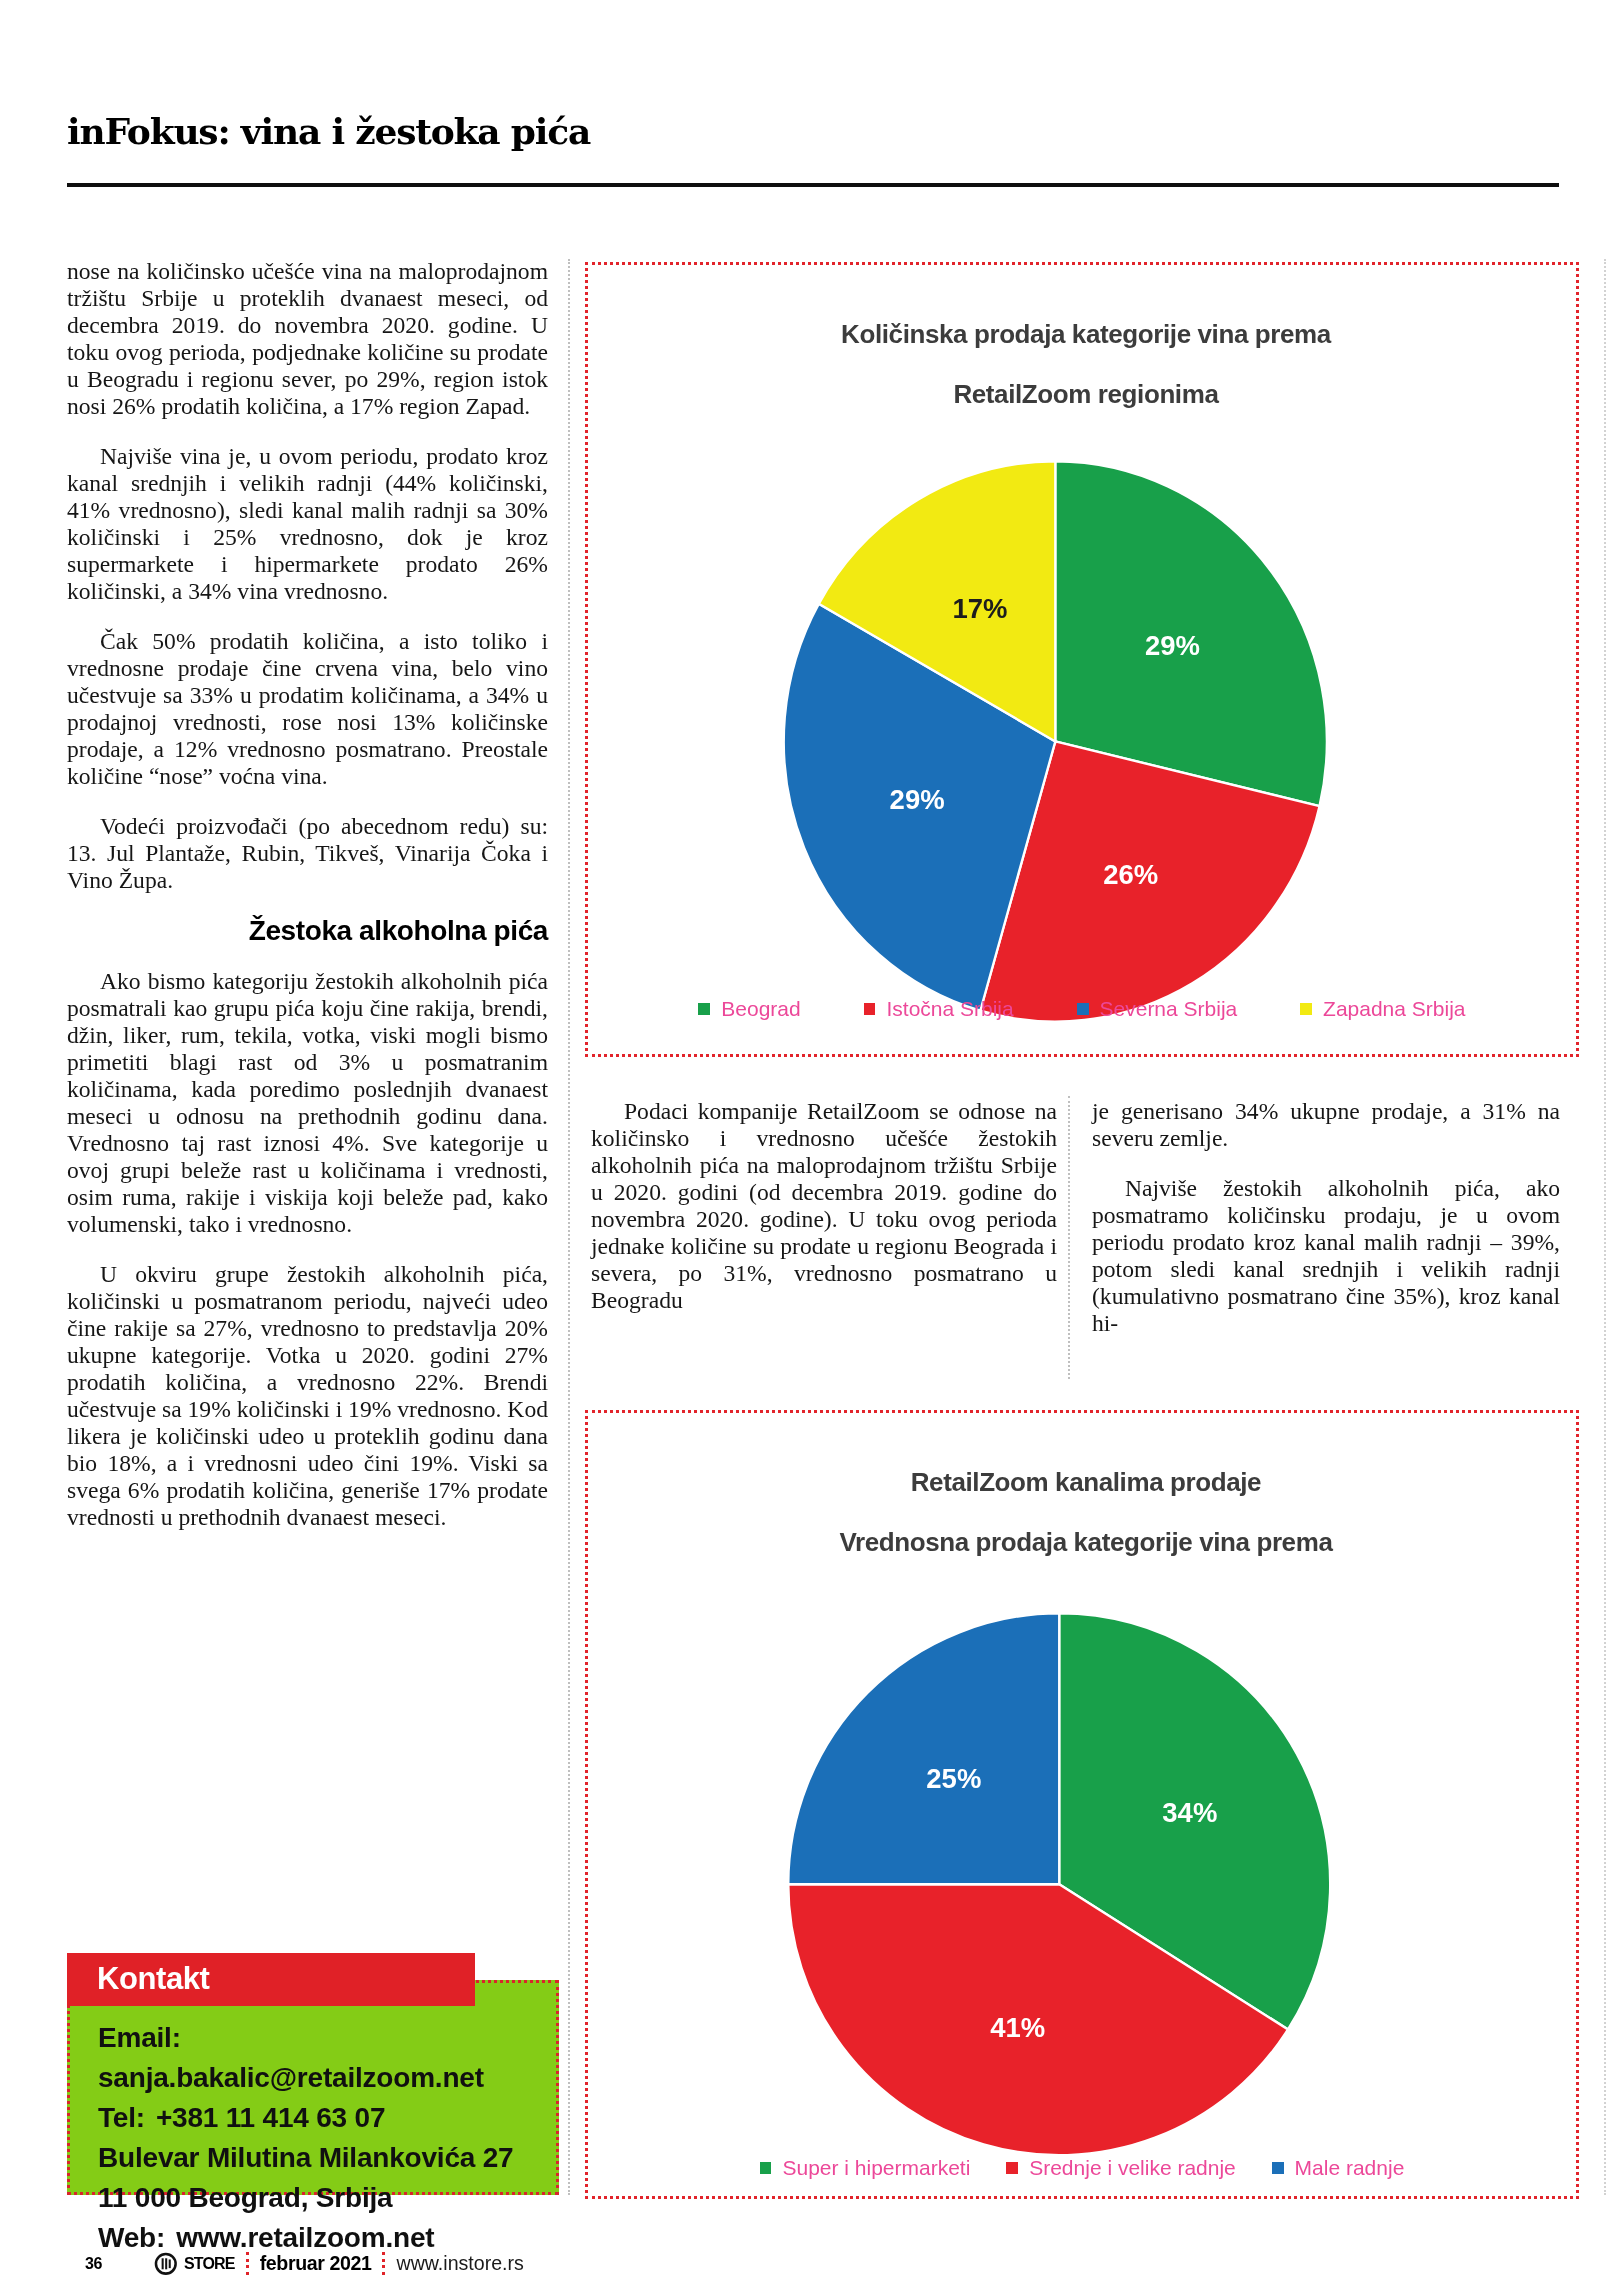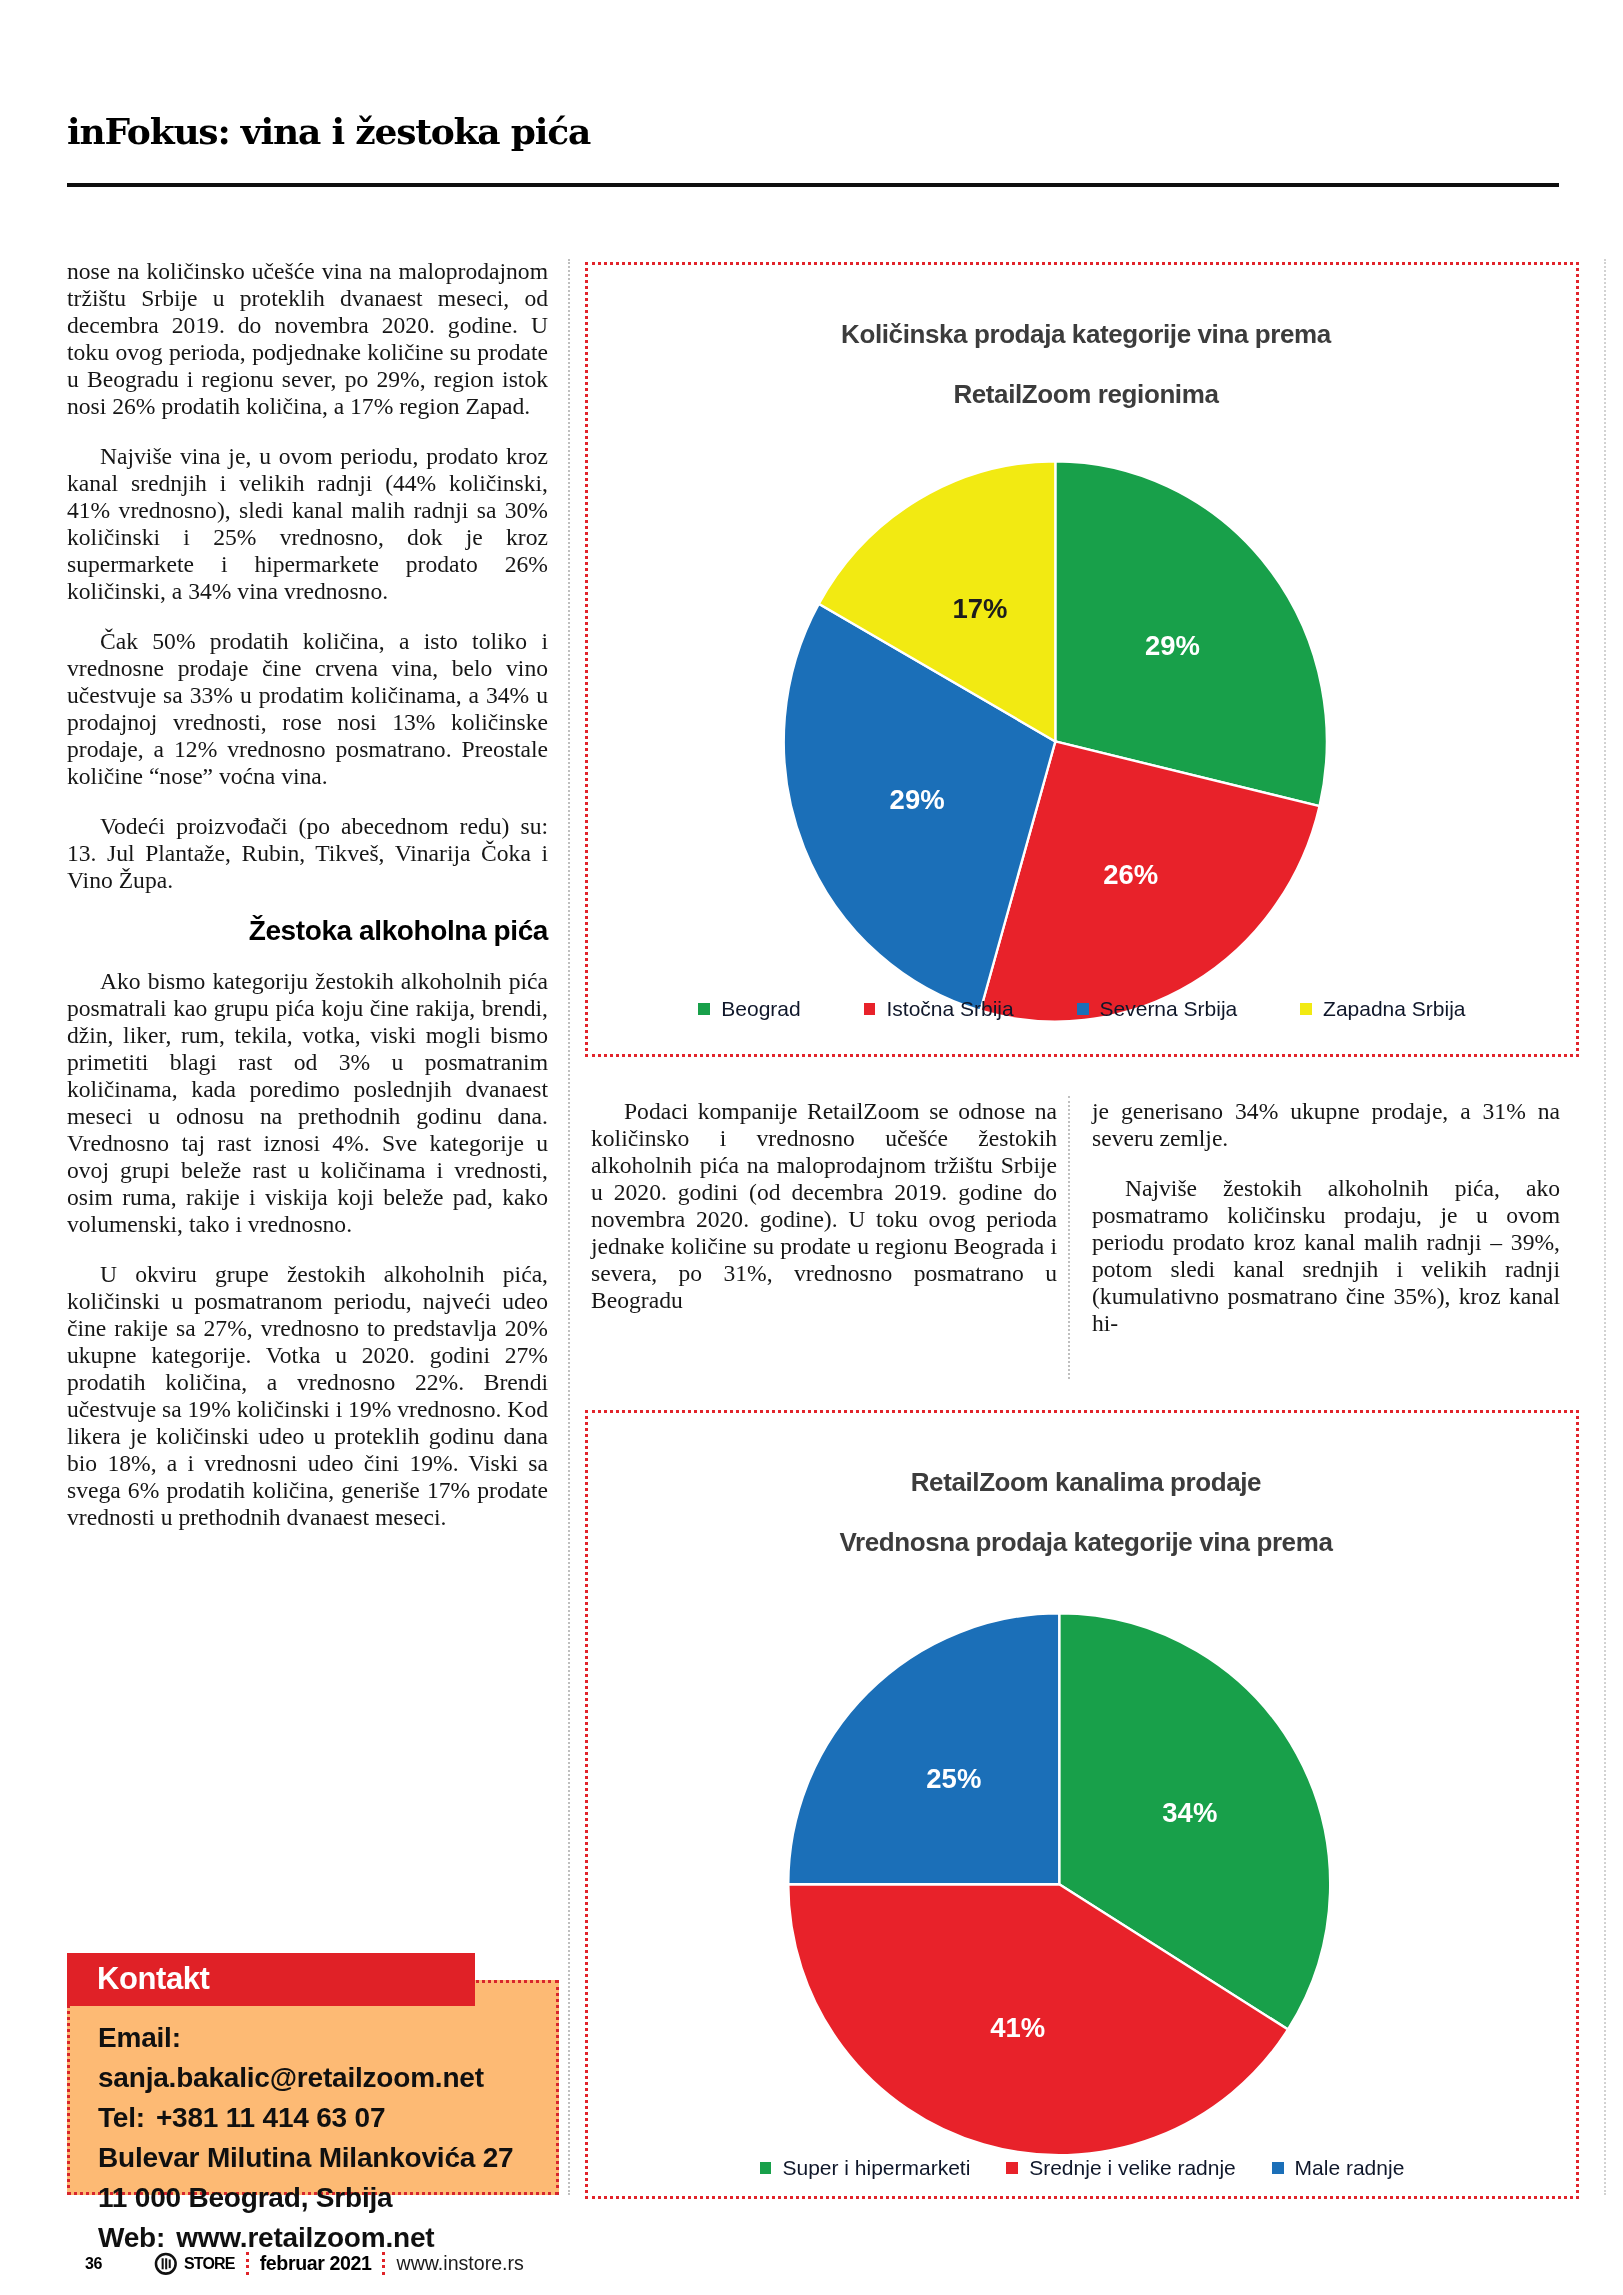--- a/index.html
+++ b/index.html
@@ -22,26 +22,26 @@
 
   .chart-box { position:absolute; left:585px; width:994px; border:3.1px dotted #e2242b; background:#fff; }
   .chart-title { position:absolute; top:39px; left:7.9px; right:0; text-align:center;
                  font-family:"Liberation Sans",sans-serif; font-weight:700; color:#3c3c3c;
                  font-size:26px; line-height:60px; letter-spacing:-0.4px; }
   svg.pie { position:absolute; left:0; top:0; }
   svg.pie text { font-family:"Liberation Sans",sans-serif; font-size:35px; font-weight:600; }
   .legend { position:absolute; left:0; right:0; display:flex; justify-content:center; align-items:center; }
   .legend-item { display:flex; align-items:center; gap:11px; }
   .swatch { width:11.8px; height:11.8px; display:inline-block; }
-  .legend-label { font-family:"Liberation Sans",sans-serif; font-size:21px; color:#0f172a; }
+  .legend-label { font-family:"Liberation Sans",sans-serif; font-size:21px; color:#ec4899; }
   #chart1 .legend { bottom:33px; gap:63px; }
   #chart2 .legend { bottom:15.7px; gap:36px; }
 
   .kontakt-box { position:absolute; left:67px; top:1980px; width:492px; height:215px;
-                 border:3.1px dotted #d8252c; background:#fdba74; }
+                 border:3.1px dotted #d8252c; background:#84cc16; }
   .kontakt-header { position:absolute; left:-3.1px; top:-30px; width:408px; height:53px; background:#e02127;
                     color:#fff; font-family:"Liberation Sans",sans-serif; font-weight:700;
                     font-size:31px; line-height:52px; padding-left:30px; letter-spacing:-0.4px; }
   .kontakt-lines { position:absolute; left:28px; top:35px; font-family:"Liberation Sans",sans-serif;
                    font-weight:700; font-size:28px; line-height:40px; color:#101010; letter-spacing:-0.2px; }
   .kontakt-lines .lbl { display:inline-block; margin-right:11px; }
 
   .footer { position:absolute; left:85px; top:2246px; height:35px; display:flex; align-items:center;
             font-family:"Liberation Sans",sans-serif; color:#000; }
   .footer .pageno { font-size:16px; font-weight:800; letter-spacing:-0.4px; }

